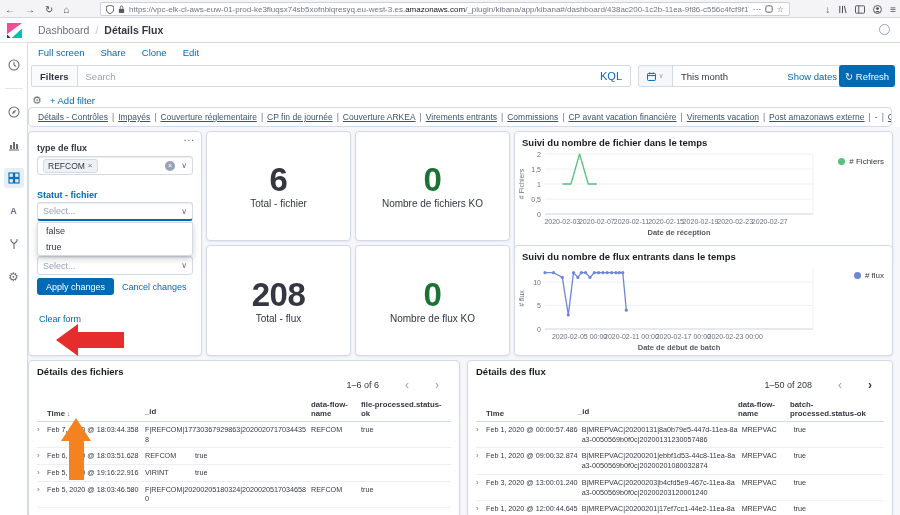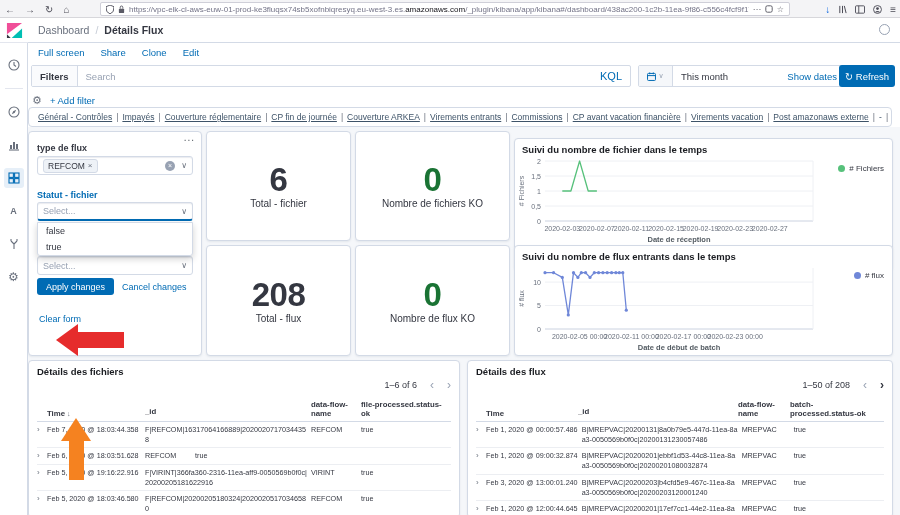--- a/index.html
+++ b/index.html
@@ -82,32 +82,32 @@
   #metric-1 { left:206px; top:131px; width:145px; height:110px; }
   #metric-2 { left:355px; top:131px; width:155px; height:110px; }
   #metric-3 { left:206px; top:245px; width:145px; height:111px; }
   #metric-4 { left:355px; top:245px; width:155px; height:111px; }
   .metric-num { font-size:33px; font-weight:bold; line-height:1; letter-spacing:-.5px; }
   .metric-num.dark { color:#343741; }
   .metric-num.green { color:#1a7334; }
   .metric-label { font-size:10px; color:#343741; margin-top:2px; }
 
   
-  #chart-panel-0 { left:514px; top:138px; width:379px; height:132px; }
+  #chart-panel-0 { left:514px; top:131px; width:379px; height:132px; }
   #chart-panel-1 { left:514px; top:245px; width:379px; height:111px; }
   .chart-title { position:absolute; left:7px; top:5px; font-size:9.5px; font-weight:bold; color:#1a1c21; }
   .chart-plot { position:absolute; left:2px; top:17px; width:302px; bottom:2px; }
   .legend { position:absolute; right:8px; top:25px; display:flex; align-items:center; gap:4px; font-size:8px; color:#343741; cursor:pointer; }
   .legend .dot { width:7px; height:7px; border-radius:50%; }
 
   
   #table-panel-0 { left:28px; top:360px; width:432px; height:158px; }
   #table-panel-1 { left:467px; top:360px; width:426px; height:158px; }
   .tbl-title { position:absolute; left:8px; top:5px; font-size:9.5px; font-weight:bold; color:#1a1c21; }
-  .tbl-pag { position:absolute; right:8px; top:18px; display:flex; align-items:center; gap:13px; font-size:9px; color:#343741; }
+  .tbl-pag { position:absolute; right:20px; top:18px; display:flex; align-items:center; gap:26px; font-size:9px; color:#343741; }
   .pag-chev { font-size:12px; line-height:1; cursor:pointer; }
   .pag-chev.disabled { color:#98a2b3; }
   .pag-chev.enabled { color:#343741; font-weight:bold; }
   .tbl-body { position:absolute; left:8px; right:8px; top:36px; }
   .hdr-row { display:flex; border-bottom:1px solid #d3dae6; padding:3px 0; font-size:7.8px; font-weight:bold; color:#343741; align-items:flex-end; }
   .t-row { display:flex; border-bottom:1px solid #eceef2; padding:3px 0; font-size:7.2px; color:#343741; align-items:flex-start; }
   .cell { padding-right:4px; }
   .col-exp { flex:0 0 10px; color:#69707d; font-size:8px; cursor:pointer; line-height:1.2; }
   .col-time { white-space:nowrap; }
   [data-table="0"] .col-time { flex:0 0 98px; }
@@ -258,21 +258,21 @@
     </button>
   <div class="addfilter-row">
     <span class="gear">⚙</span>
     <span class="add-filter">+ Add filter</span>
   </div>
 </div>
 
 <div class="canvas"></div>
 
 <div class="links-panel" id="links-bar">
-    <span class="lnk">Général - Contrôles</span>
+    <span class="lnk">Détails - Contrôles</span>
     <span class="lnk-sep">|</span>
     <span class="lnk">Impayés</span>
     <span class="lnk-sep">|</span>
     <span class="lnk">Couverture réglementaire</span>
     <span class="lnk-sep">|</span>
     <span class="lnk">CP fin de journée</span>
     <span class="lnk-sep">|</span>
     <span class="lnk">Couverture ARKEA</span>
     <span class="lnk-sep">|</span>
     <span class="lnk">Virements entrants</span>
@@ -421,34 +421,33 @@
       <div class="hdr-row">
         <span class="cell col-exp"></span>
         <span class="cell col-time">Time<span class="sort-ind">↓</span></span>
         <span class="cell col-id">_id</span>
         <span class="cell col-dfn">data-flow-name</span>
         <span class="cell col-status">file-processed.status-ok</span>
       </div>
       <div class="t-row">
         <span class="cell col-exp">›</span>
         <span class="cell col-time">Feb 7, 2020 @ 18:03:44.358</span>
-        <span class="cell col-id">F|REFCOM|16317064166889|20200207170344358</span>
+        <span class="cell col-id">F|REFCOM|17730367929863|20200207170344358</span>
         <span class="cell col-dfn">REFCOM</span>
         <span class="cell col-status">true</span>
       </div>
       <div class="t-row">
         <span class="cell col-exp">›</span>
         <span class="cell col-time">Feb 6, 2020 @ 18:03:51.628</span>
         <span class="cell col-dfn">REFCOM</span>
         <span class="cell col-status">true</span>
       </div>
       <div class="t-row">
         <span class="cell col-exp">›</span>
         <span class="cell col-time">Feb 5, 2020 @ 19:16:22.916</span>
-        <span class="cell col-id">F|VIRINT|366fa360-2316-11ea-aff9-0050569b0f0c|20200205181622916</span>
         <span class="cell col-dfn">VIRINT</span>
         <span class="cell col-status">true</span>
       </div>
       <div class="t-row">
         <span class="cell col-exp">›</span>
         <span class="cell col-time">Feb 5, 2020 @ 18:03:46.580</span>
         <span class="cell col-id">F|REFCOM|20200205180324|20200205170346580</span>
         <span class="cell col-dfn">REFCOM</span>
         <span class="cell col-status">true</span>
       </div>

